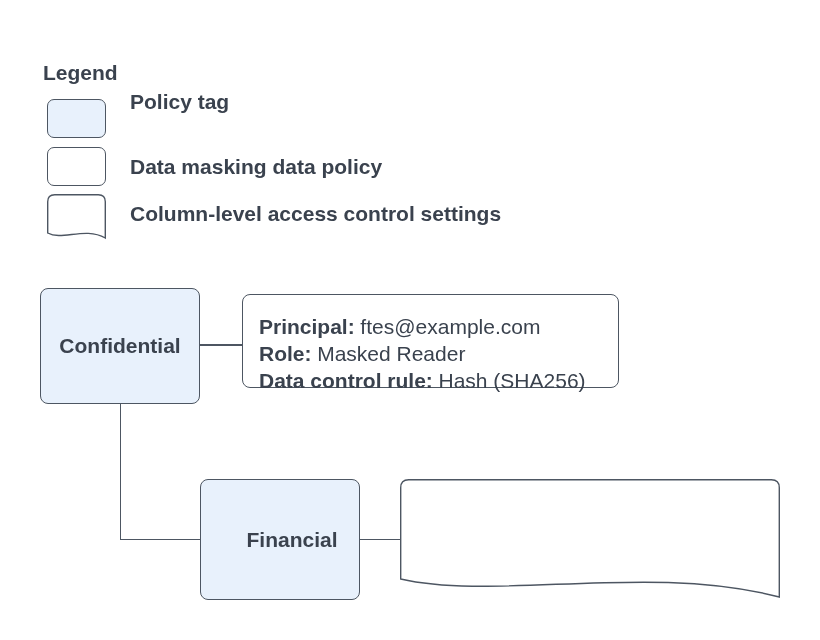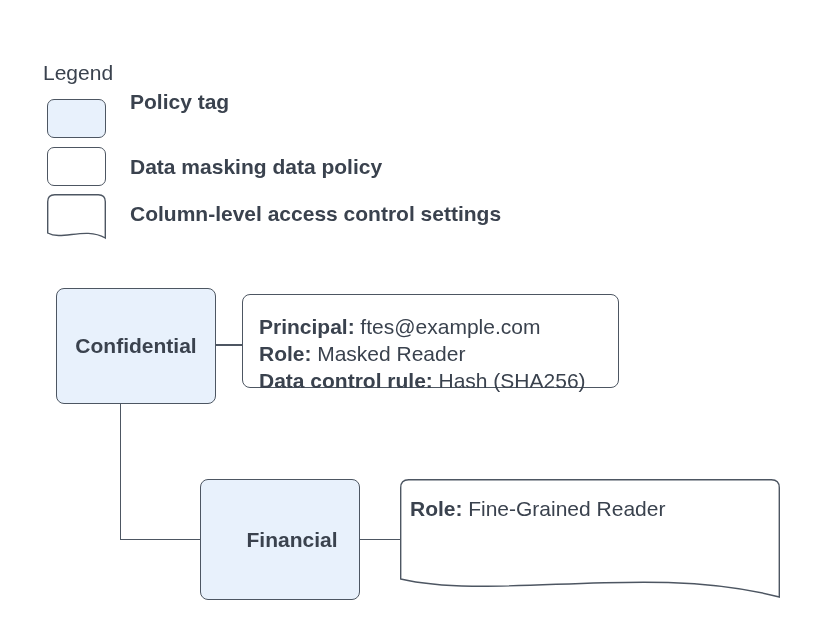--- a/index.html
+++ b/index.html
@@ -9,21 +9,21 @@
     background:var(--c-background,#ffffff);
     font-family:"Liberation Sans","DejaVu Sans",sans-serif;
     color:var(--c-text,#3a424e);
     overflow:hidden;
   }
   .abs{position:absolute;}
 
   
   .legend-title{
     left:43px;top:60px;
-    font-size:21px;font-weight:normal;line-height:26px;
+    font-size:21px;font-weight:bold;line-height:26px;
   }
   .swatch{
     width:59px;height:39px;box-sizing:border-box;
     border:1.4px solid var(--c-stroke,#4d5662);
     border-radius:7px;
     background:var(--c-box-fill,#ffffff);
   }
   .swatch.blue{background:var(--c-node-fill,#e8f1fc);}
   .legend-label{
     font-size:21px;font-weight:bold;line-height:27px;white-space:nowrap;
@@ -76,21 +76,21 @@
   <svg class="abs doc-shape" style="left:47px;top:194px;" width="59" height="47" viewBox="0 0 59 47">
     <path d="M 58.3 44 L 58.3 7.7 Q 58.3 0.7 51.3 0.7 L 7.7 0.7 Q 0.7 0.7 0.7 7.7 L 0.7 39 C 15 47, 38 32.5, 58.3 44 Z"></path>
   </svg>
   <div class="abs legend-label" style="left:130px;top:200px;">Column-level access control settings</div>
 
   <div class="abs connector" style="left:200px;top:344.3px;width:42px;height:1.4px;"></div>
   <div class="abs connector" style="left:119.5px;top:404px;width:1.4px;height:136px;"></div>
   <div class="abs connector" style="left:119.5px;top:538.9px;width:81px;height:1.4px;"></div>
   <div class="abs connector" style="left:360px;top:538.9px;width:40px;height:1.4px;"></div>
 
-  <div class="abs node" style="left:56px;top:288px;width:160px;height:116px;">
+  <div class="abs node" style="left:40px;top:288px;width:160px;height:116px;">
     <span>Confidential</span>
   </div>
 
   <div class="abs policy-box" style="left:242px;top:294px;width:377px;height:94px;">
     <div class="line">
       <span class="field-label">Principal:</span><span>ftes@example.com</span>
     </div>
     <div class="line">
       <span class="field-label">Role:</span><span>Masked Reader</span>
     </div>
@@ -100,18 +100,15 @@
   </div>
 
   <div class="abs node" style="left:200px;top:479px;width:160px;height:121px;padding-left:24px;">
     <span>Financial</span>
   </div>
 
   <svg class="abs doc-shape" style="left:400px;top:479px;" width="381" height="123" viewBox="0 0 381 123">
     <path d="M 379.3 118 L 379.3 8.7 Q 379.3 0.7 371.3 0.7 L 8.7 0.7 Q 0.7 0.7 0.7 8.7 L 0.7 100 C 95 122, 250 84, 379.3 118 Z"></path>
   </svg>
   <div class="abs doc-text" style="left:410px;top:495px;">
-    <div class="line">
-      <span class="field-label">Role:</span><span>Fine-Grained Reader</span>
-    </div>
   </div>
 
 </div>
 
 </body></html>

